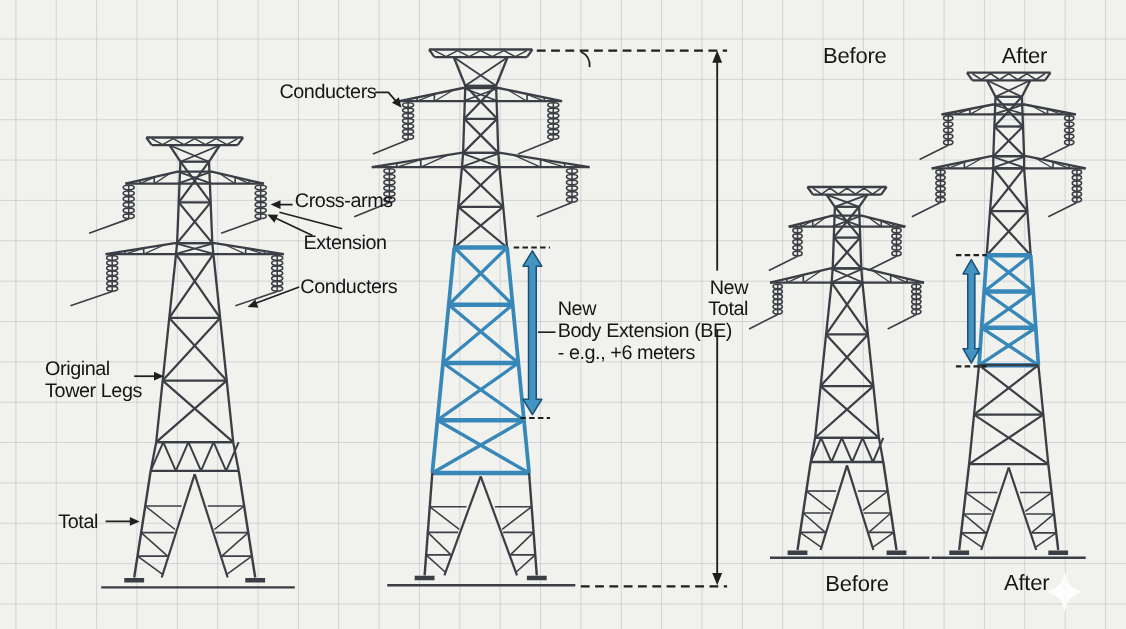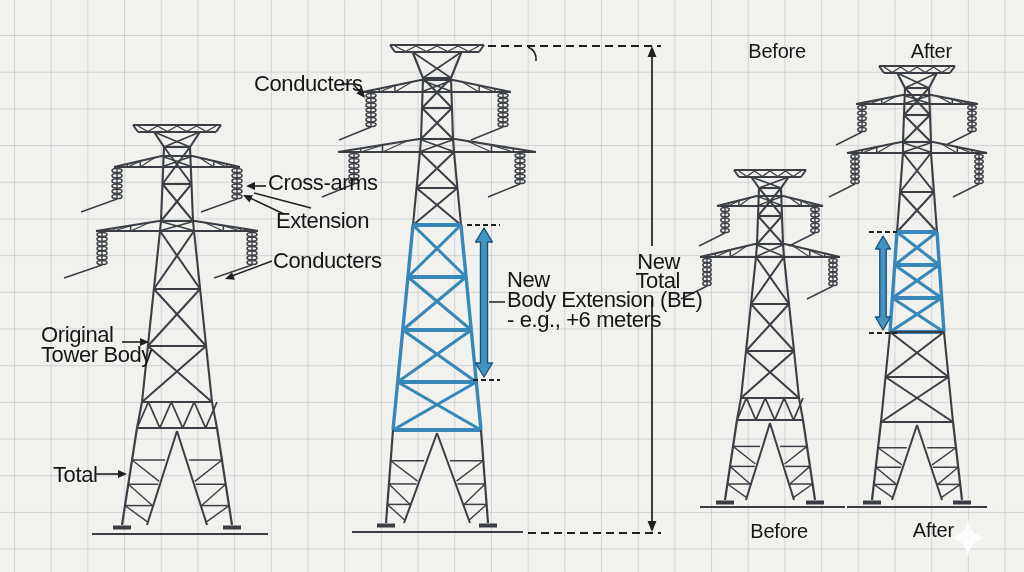--- a/index.html
+++ b/index.html
@@ -9,21 +9,21 @@
     background-image:
       linear-gradient(to right, rgba(184,187,195,0.55) 1px, transparent 1px),
       linear-gradient(to bottom, rgba(184,187,195,0.55) 1px, transparent 1px);
     background-size:36.7px 36.7px;
     background-position:14px 35px;
     font-family:"Liberation Sans", sans-serif;
   }
   svg#diagram{position:absolute;left:0;top:0;}
   .lbl{
     position:absolute;color:var(--label-color,#161616);
-    font-size:22px;line-height:19px;letter-spacing:-0.4px;
+    font-size:18px;line-height:19px;letter-spacing:-0.4px;
     white-space:pre-line;
   }
   .lbl.big{font-size:20px;line-height:21px;letter-spacing:-0.2px;}
   .lbl.center{text-align:right;}
   #lbl-conductors-top{left:254px;top:74px;}
   #lbl-cross-arms{left:268px;top:173px;}
   #lbl-insulators{left:276px;top:211px;}
   #lbl-conductors-lower{left:273px;top:251px;}
   #lbl-original-tower-body{left:41px;top:325px;line-height:20px;}
   #lbl-legs{left:53px;top:465px;}
@@ -546,21 +546,21 @@
         <polygon points="127,474 118,478 118,470" fill="#1f1f1f" stroke="none" stroke-width="0" stroke-linejoin="round"></polygon>
         <path d="M968,519 C970.5,531 973,533.5 984,538 C973,542.5 970.5,545 968,557 C965.5,545 963,542.5 952,538 C963,533.5 965.5,531 968,519 Z" fill="rgba(255,255,255,0.85)"></path>
       </g>
     </svg>
 
   <div class="lbl" id="lbl-conductors-top">Conducters</div>
   <div class="lbl" id="lbl-cross-arms">Cross-arms</div>
   <div class="lbl" id="lbl-insulators">Extension</div>
   <div class="lbl" id="lbl-conductors-lower">Conducters</div>
   <div class="lbl" id="lbl-original-tower-body">Original
-Tower Body</div>
+Tower Legs</div>
   <div class="lbl" id="lbl-legs">Total</div>
   <div class="lbl" id="lbl-body-extension">New
 Body Extension (BE)
 - e.g., +6 meters</div>
   <div class="lbl center" id="lbl-new-total">New
 Total</div>
   <div class="lbl big center" id="lbl-before-top">Before</div>
   <div class="lbl big center" id="lbl-after-top">After</div>
   <div class="lbl big center" id="lbl-before-bottom">Before</div>
   <div class="lbl big center" id="lbl-after-bottom">After</div>

